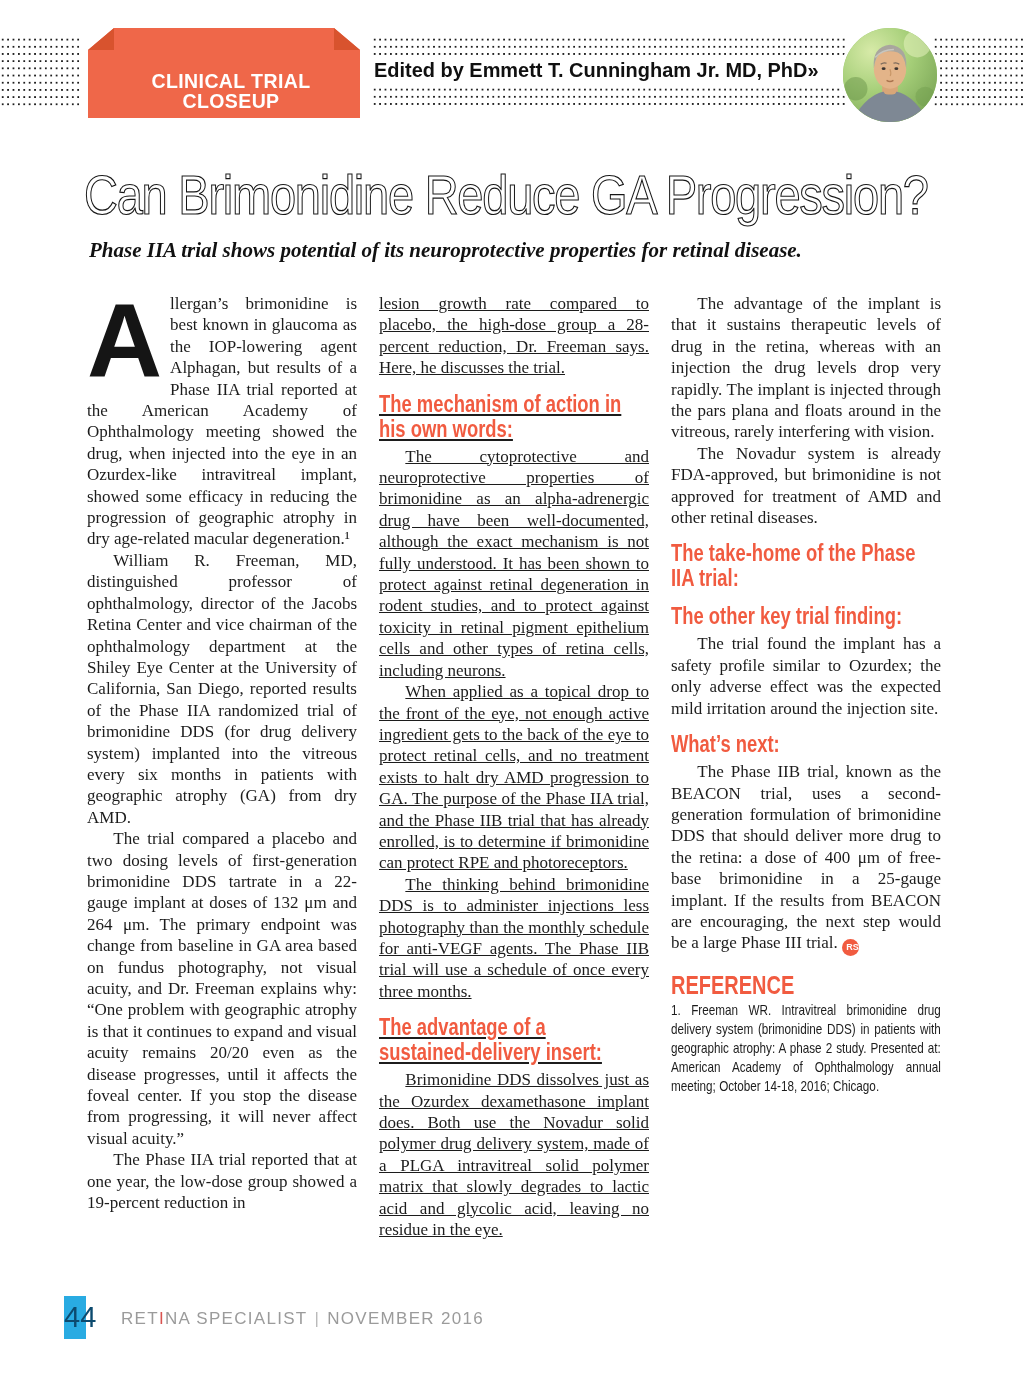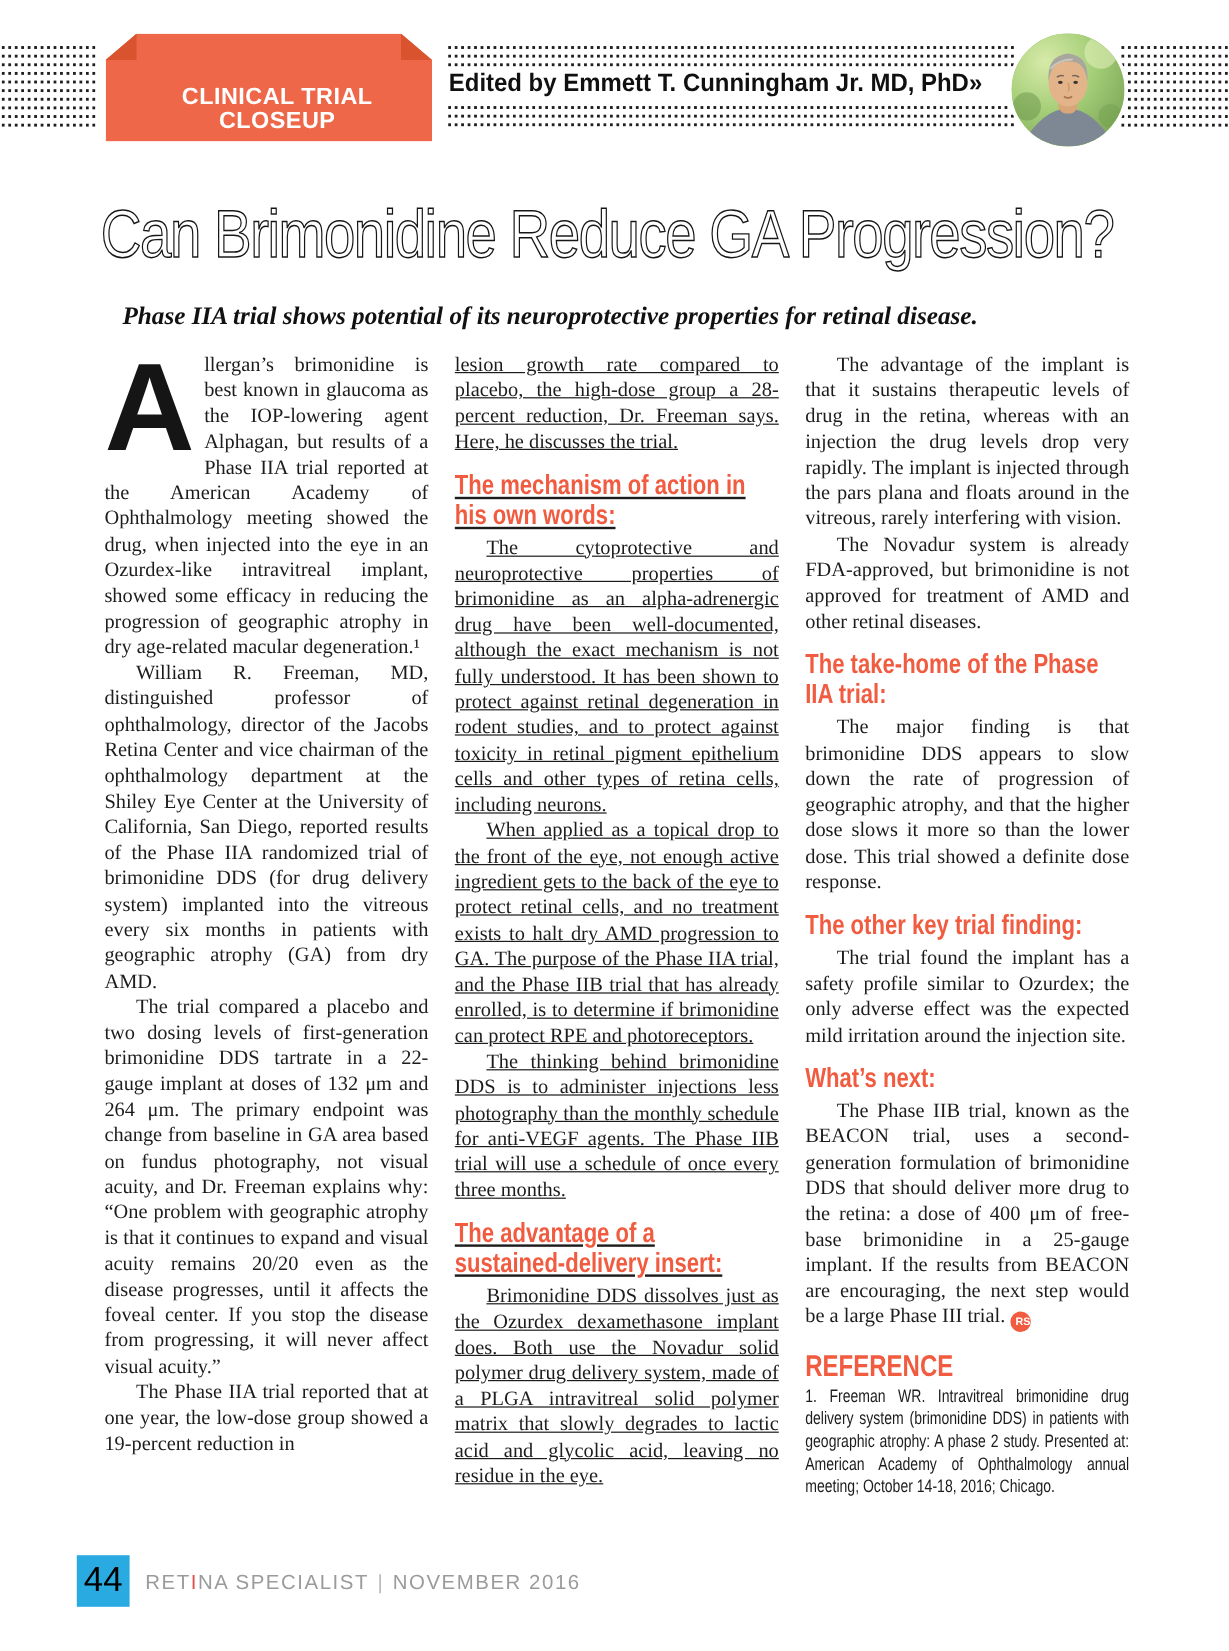--- a/index.html
+++ b/index.html
@@ -49,21 +49,21 @@
   .title {
     position:absolute; left:84px; top:162px; width:1120px; white-space:nowrap;
     font-family:"Liberation Sans", sans-serif; font-weight:400; font-size:56px;
     letter-spacing:-1.5px; color:transparent; -webkit-text-stroke:1.2px #161616;
     transform:scaleX(.84); transform-origin:0 0; margin:0;
   }
   @supports not (-webkit-text-stroke: 1px #000) {
     .title { color:#161616; font-weight:100; -webkit-text-stroke:0; }
   }
   .deck {
-    position:absolute; left:85px; top:233px; margin:17px; color:#111;
+    position:absolute; left:85px; top:233px; margin:4px; color:#111;
     font:italic 700 21px/1.25 "Liberation Serif", serif;
   }
 
   
   .col {
     position:absolute; top:293px; width:270px;
     font-size:17px; line-height:21.4px; text-align:justify;
   }
   .col-1 { left:87px; }  .col-2 { left:379px;text-decoration:underline; }  .col-3 { left:671px; }
   .col p { margin:0; text-indent:1.55em; hyphens:auto; -webkit-hyphens:auto; }
@@ -88,22 +88,22 @@
     text-align:justify; margin:0;
   }
   .rs-badge {
     display:inline-block; width:17px; height:17px; border-radius:50%;
     background:#f15b40; color:#fff; text-align:right; text-indent:0;
     font:700 9px/17px "Liberation Sans", sans-serif; margin-left:4px; vertical-align:-2px;
   }
 
   
   .footer-num {
-    position:absolute; left:64px; top:1296px; width:44px; height:43px;
-    background:#29abe2; color:#000000; text-align:center;
+    position:absolute; left:64px; top:1296px; width:22px; height:43px;
+    background:#29abe2; color:#0c4a6e; text-align:center;
     font:400 29px/43px "Liberation Sans", sans-serif;
   }
   .footer-brand {
     position:absolute; left:121px; top:1309px; color:#9b9b9b; letter-spacing:1.3px;
     font:400 17px/20px "Liberation Sans", sans-serif; white-space:nowrap;
   }
   .brand-i  { color:#d9534f; }
   .footer-sep { margin:0 7px; color:#b9b9b9; }
 </style>
 </head>
@@ -173,21 +173,20 @@
     <h3 class="sec-h">The advantage of a
 sustained-delivery insert:</h3>
     <p>Brimonidine DDS dissolves just as the Ozurdex dexamethasone implant does. Both use the Novadur solid polymer drug delivery system, made of a PLGA intravitreal solid polymer matrix that slowly degrades to lactic acid and glycolic acid, leaving no residue in the eye.</p>
   </div>
 
   <div class="col col-3">
     <p>The advantage of the implant is that it sustains therapeutic levels of drug in the retina, whereas with an injection the drug levels drop very rapidly. The implant is injected through the pars plana and floats around in the vitreous, rarely interfering with vision.</p>
     <p>The Novadur system is already FDA-approved, but brimonidine is not approved for treatment of AMD and other retinal diseases.</p>
     <h3 class="sec-h">The take-home of the Phase
 IIA trial:</h3>
-    <p>The major finding is that brimonidine DDS appears to slow down the rate of progression of geographic atrophy, and that the higher dose slows it more so than the lower dose. This trial showed a definite dose response.</p>
     <h3 class="sec-h">The other key trial finding:</h3>
     <p>The trial found the implant has a safety profile similar to Ozurdex; the only adverse effect was the expected mild irritation around the injection site.</p>
     <h3 class="sec-h">What’s next:</h3>
     <p><span>The Phase IIB trial, known as the BEACON trial, uses a second-generation formulation of brimonidine DDS that should deliver more drug to the retina: a dose of 400 μm of free-base brimonidine in a 25-gauge implant. If the results from BEACON are encouraging, the next step would be a large Phase III trial.</span><span class="rs-badge">RS</span></p>
     <h3 class="ref-h">REFERENCE</h3>
     <p class="ref-text no-indent">1. Freeman WR. Intravitreal brimonidine drug delivery system (brimonidine DDS) in patients with geographic atrophy: A phase 2 study. Presented at: American Academy of Ophthalmology annual meeting; October 14-18, 2016; Chicago.</p>
   </div>
 
   <div class="footer-num"><span>44</span></div>
   <div class="footer-brand"><span><span>RET</span><span class="brand-i">I</span><span>NA SPECIALIST</span></span><span class="footer-sep">|</span><span>NOVEMBER 2016</span></div>

